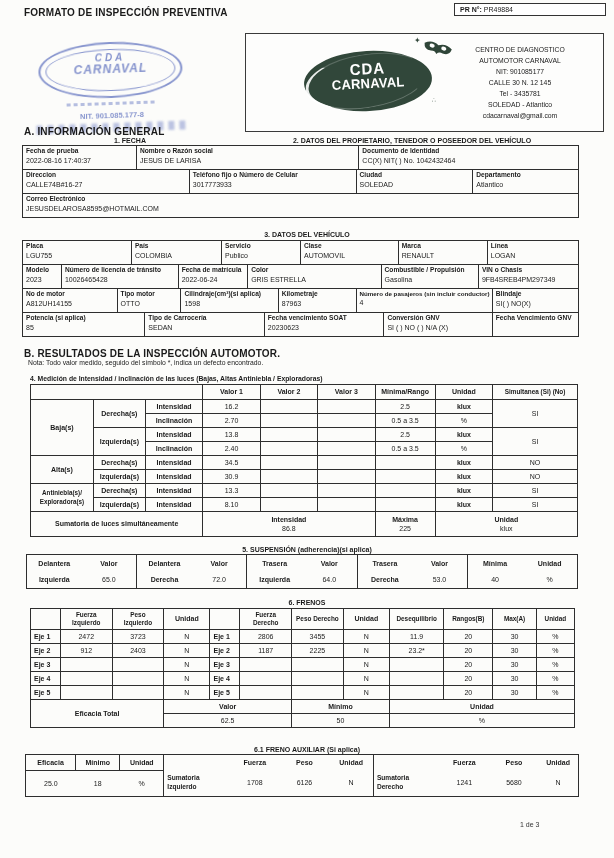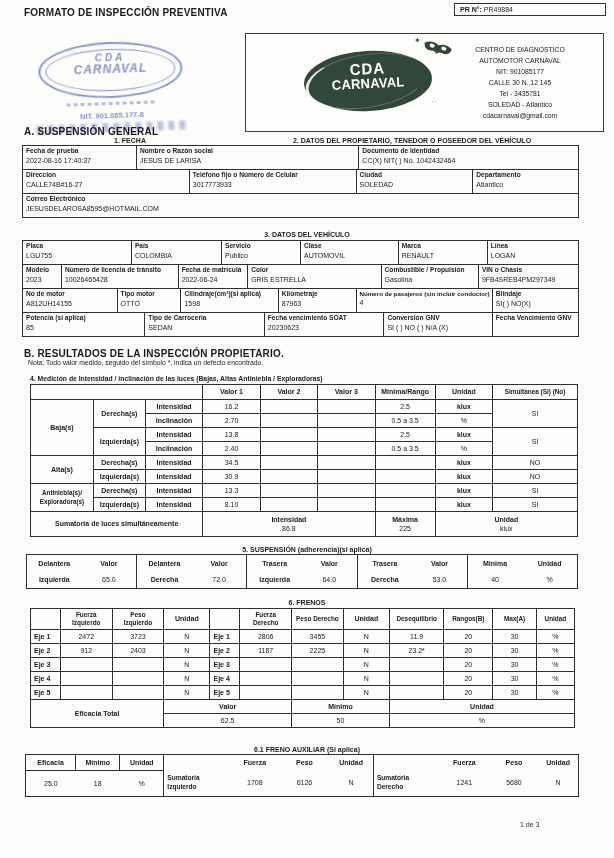--- a/index.html
+++ b/index.html
@@ -94,21 +94,21 @@
       <div>CENTRO DE DIAGNOSTICO</div>
       <div>AUTOMOTOR CARNAVAL</div>
       <div>NIT: 901085177</div>
       <div>CALLE 30 N. 12 145</div>
       <div>Tel - 3435781</div>
       <div>SOLEDAD - Atlantico</div>
       <div>cdacarnaval@gmail.com</div>
     </div>
   </div>
 
-  <div class="abs sec-title" style="left:24px;top:126px;">A. SUSPENSIÓN GENERAL</div>
+  <div class="abs sec-title" style="left:24px;top:126px;">A. INFORMACIÓN GENERAL</div>
   <div class="abs small-title center" style="left:60px;top:137px;width:140px;">1. FECHA</div>
   <div class="abs small-title center" style="left:238px;top:137px;width:348px;">2. DATOS DEL PROPIETARIO, TENEDOR O POSEEDOR DEL VEHÍCULO</div>
 
   <div class="abs" style="left:22px;top:145px;width:557px;">
     <table>
         <colgroup>
           <col style="width:20.5%">
           <col style="width:40%">
           <col style="width:39.5%">
         </colgroup>
@@ -313,21 +313,21 @@
             </td>
         <td>
               <div class="fl">Fecha Vencimiento GNV</div>
               <div class="fv"></div>
             </td>
       </tr>
     </tbody>
       </table>
   </div>
 
-  <div class="abs sec-title" style="left:24px;top:348px;">B. RESULTADOS DE LA INSPECCIÓN PROPIETARIO.</div>
+  <div class="abs sec-title" style="left:24px;top:348px;">B. RESULTADOS DE LA INSPECCIÓN AUTOMOTOR.</div>
   <div class="abs nota" style="left:28px;top:359px;">Nota: Todo valor medido, seguido del símbolo *, indica un defecto encontrado.</div>
 
   <div class="abs small-title" style="left:30px;top:375px;font-size:6.8px;">4. Medición de Intensidad / inclinación de las luces (Bajas, Altas Antiniebla / Exploradoras)</div>
   <div class="abs" style="left:30px;top:384px;width:548px;">
     <table class="mid c">
       <colgroup>
           <col style="width:11.5%">
           <col style="width:9.5%">
           <col style="width:10.5%">
           <col style="width:10.5%">

